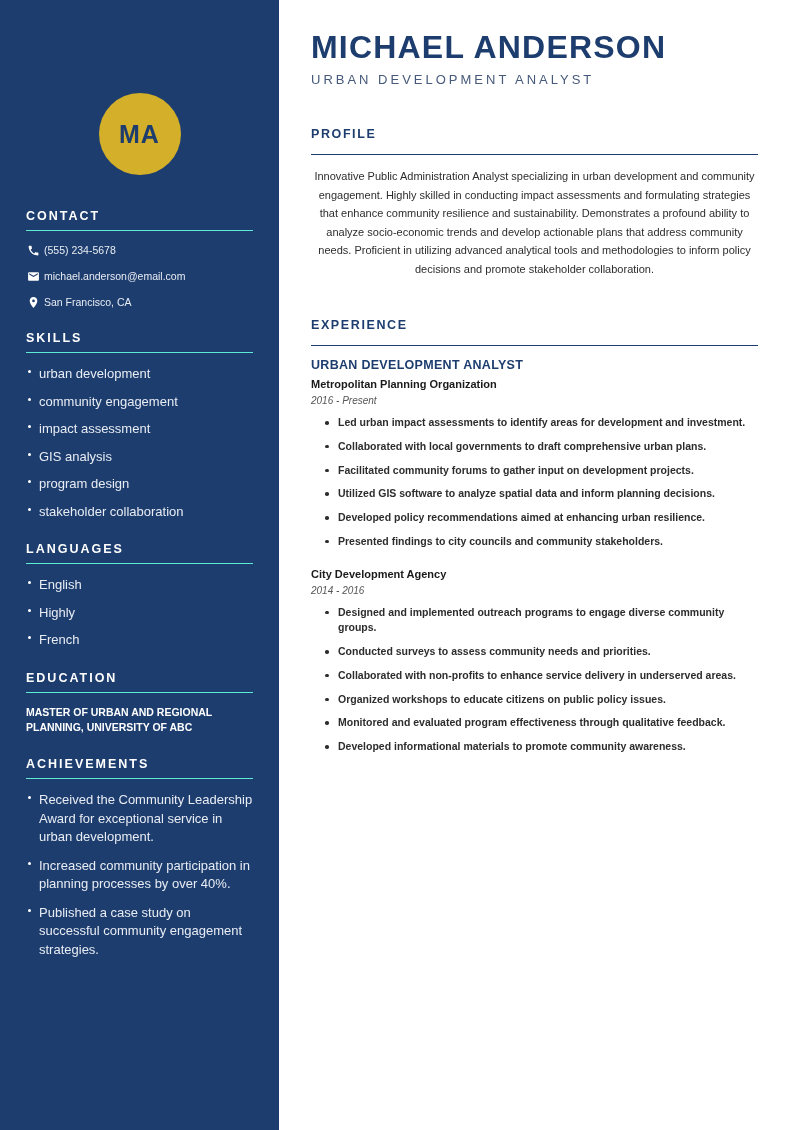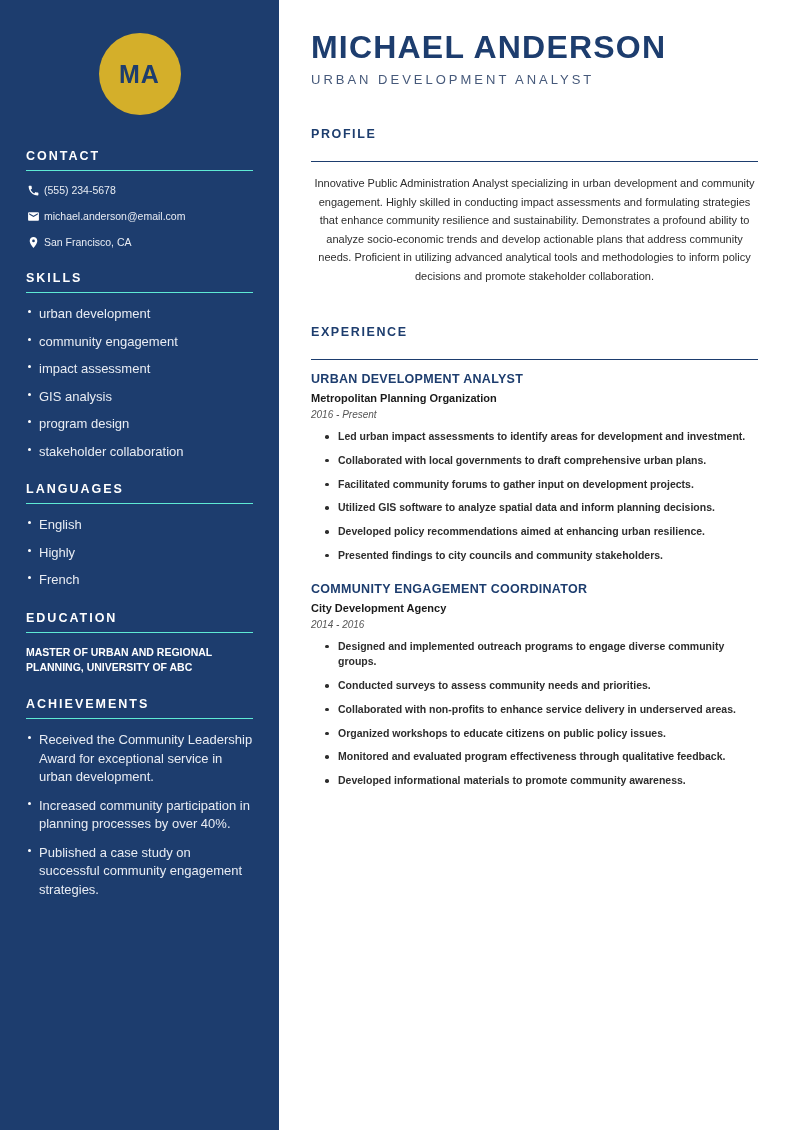--- a/index.html
+++ b/index.html
@@ -23,22 +23,23 @@
     width: 279px;
     height: 1130px;
     background: #1d3d6e;
     color: #ffffff;
     padding: 0 26px;
     flex: 0 0 279px;
   }
   .avatar-wrap {
     display: flex;
     justify-content: center;
-    padding-top: 33px;
+    padding-top: 48px;
     padding-bottom: 34px;
+    margin-top: 45px;
   }
   .avatar {
     width: 82px;
     height: 82px;
     border-radius: 50%;
     background: #d4af2a;
     color: #1d3d6e;
     display: flex;
     align-items: center;
     justify-content: center;
@@ -119,21 +120,21 @@
     letter-spacing: 3px;
     color: #46597a;
     margin-top: 7px;
     margin-bottom: 26px;
   }
   .main-section-title {
     font-size: 12.5px;
     font-weight: bold;
     letter-spacing: 1.6px;
     color: #1d3d6e;
-    padding-bottom: 20px;
+    padding-bottom: 13px;
     border-bottom: 1px solid #1d3d6e;
     margin-bottom: 12px;
     margin-top: 40px;
   }
   .profile-text {
     font-size: 11px;
     line-height: 1.68;
     color: #2d2d2d;
     margin-bottom: 24px;
     text-align: center;
@@ -278,21 +279,20 @@
           <li>Led urban impact assessments to identify areas for development and investment.</li>
           <li>Collaborated with local governments to draft comprehensive urban plans.</li>
           <li>Facilitated community forums to gather input on development projects.</li>
           <li>Utilized GIS software to analyze spatial data and inform planning decisions.</li>
           <li>Developed policy recommendations aimed at enhancing urban resilience.</li>
           <li>Presented findings to city councils and community stakeholders.</li>
         </ul>
       </div>
 
       <div class="exp-block">
-        <div class="exp-role">COMMUNITY ENGAGEMENT COORDINATOR</div>
         <div class="exp-company">City Development Agency</div>
         <div class="exp-dates">2014 - 2016</div>
         <ul class="exp-list">
           <li>Designed and implemented outreach programs to engage diverse community groups.</li>
           <li>Conducted surveys to assess community needs and priorities.</li>
           <li>Collaborated with non-profits to enhance service delivery in underserved areas.</li>
           <li>Organized workshops to educate citizens on public policy issues.</li>
           <li>Monitored and evaluated program effectiveness through qualitative feedback.</li>
           <li>Developed informational materials to promote community awareness.</li>
         </ul>

